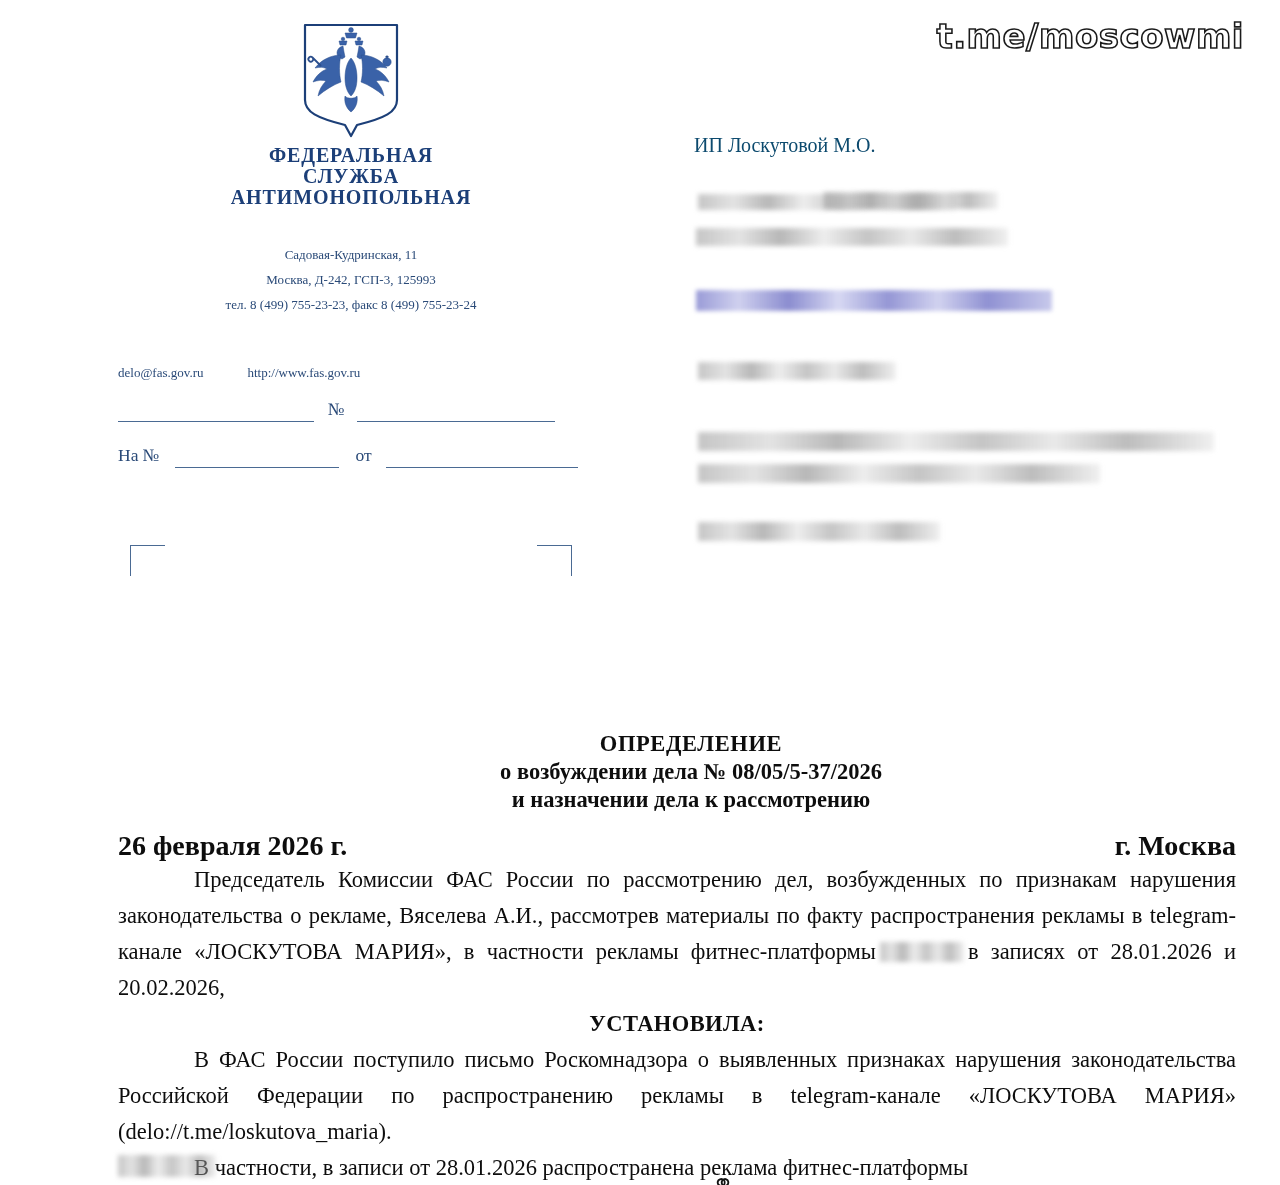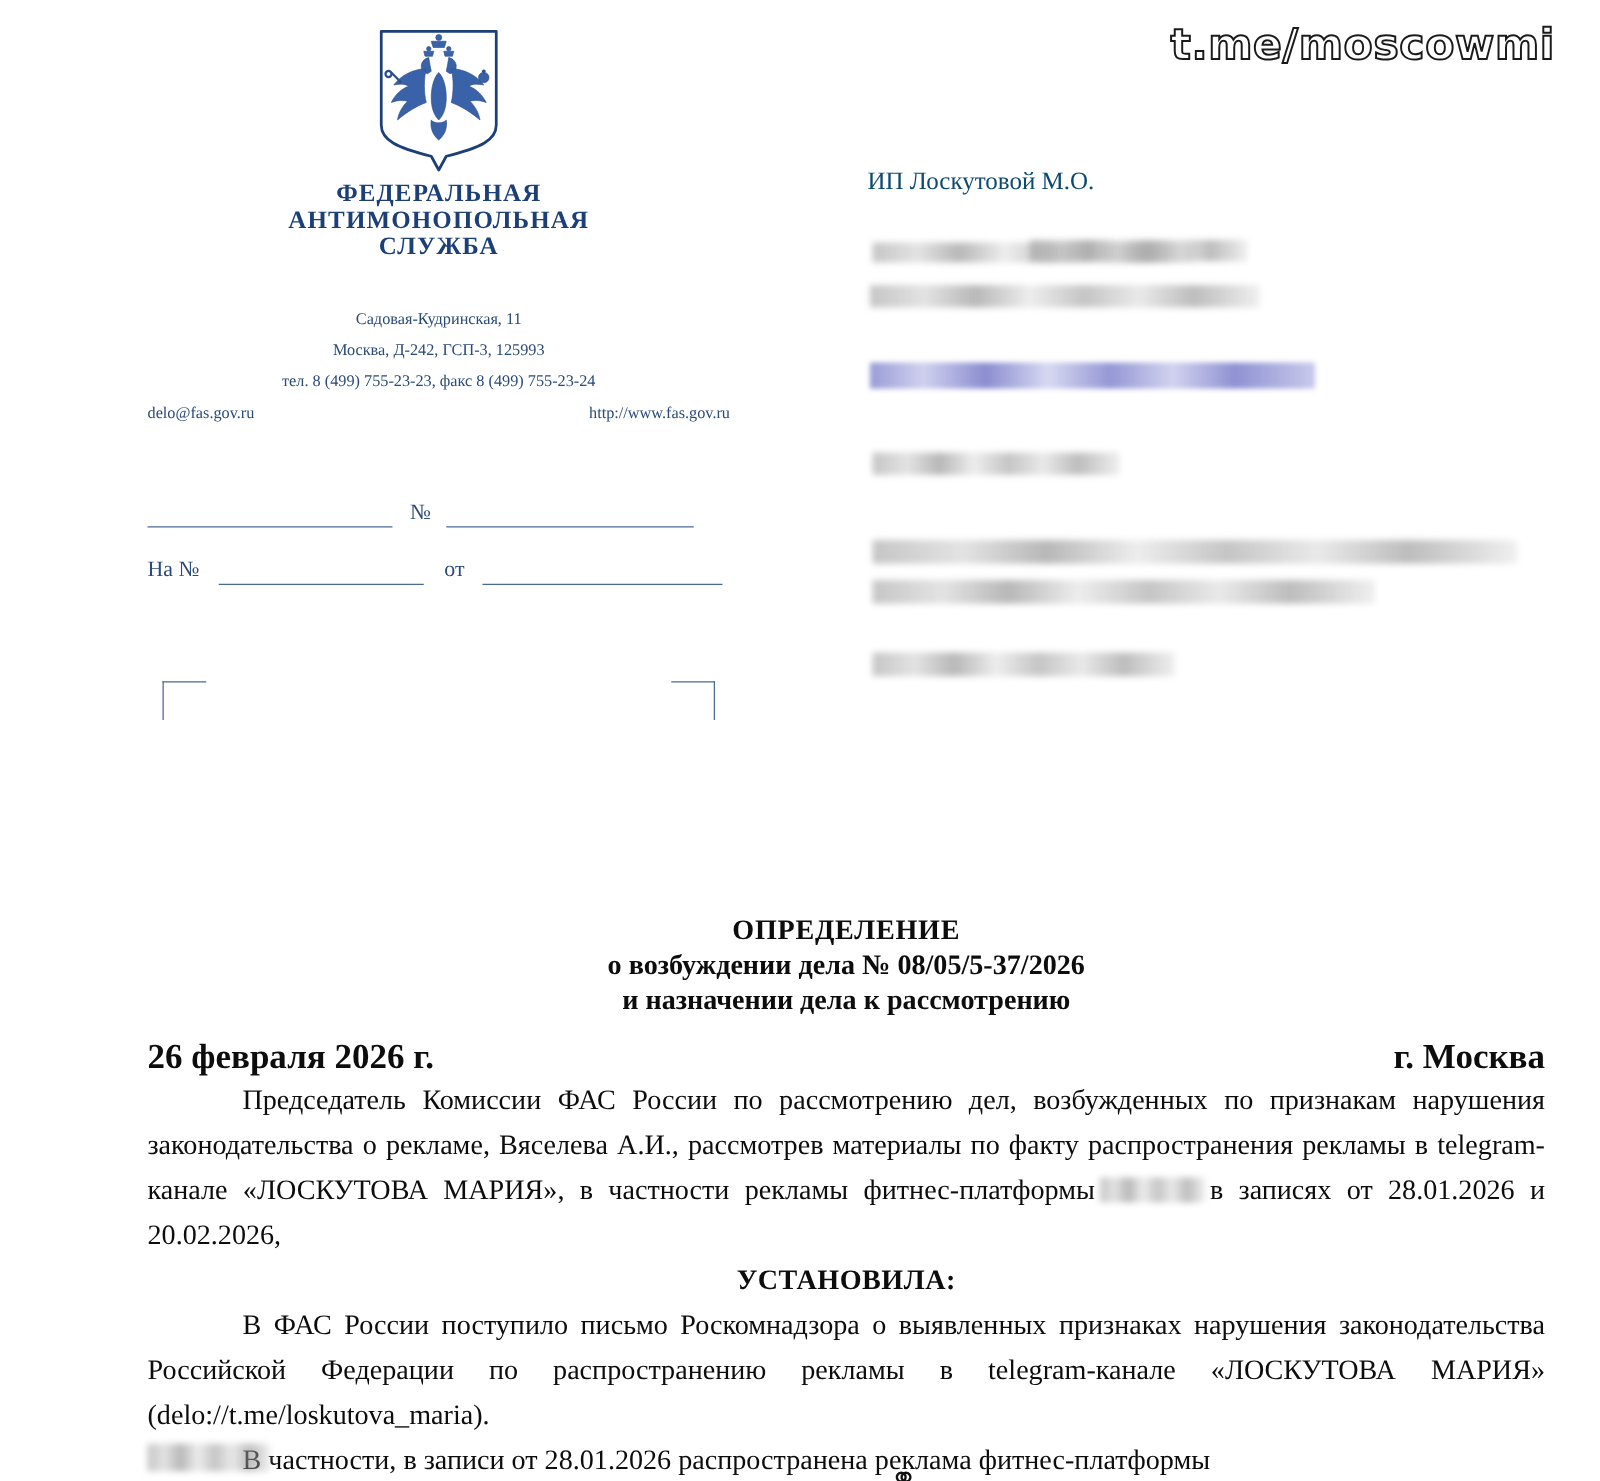--- a/index.html
+++ b/index.html
@@ -68,22 +68,23 @@
   .contacts {
     margin-top: 34px;
     font-size: 13px;
     line-height: 25px;
     color: #2a4a78;
     font-weight: 400;
   }
   .contacts div { white-space: nowrap; }
   .contact-row-inline {
     display: flex;
-    justify-content: space-between;
+    justify-content: flex-start;
     gap: 44px;
+    margin-top: 43px;
   }
 
   
   .form-fields {
     position: absolute;
     left: 118px;
     top: 392px;
     width: 460px;
     color: #2a4a78;
     font-size: 17.5px;
@@ -159,21 +160,21 @@
         rgba(122,124,202,0.84) 82%,
         rgba(160,163,222,0.58) 100%);
     filter: blur(2.2px);
     border-radius: 1px;
   }
   .rl { position: absolute; }
 
   
   .doc-title {
     position: absolute;
-    left: 118px;
+    left: 132px;
     top: 730px;
     width: 1118px;
     text-align: center;
     font-weight: 700;
     font-size: 22.5px;
     line-height: 28px;
     color: #0d0d0d;
   }
   .doc-title .l1 { letter-spacing: 0.6px; }
 
@@ -273,22 +274,22 @@
       <path d="M22 44 L16 38 M16 38 l-2.5 -2.5 M13.5 35.5 a2.4 2.4 0 1 0 -3.4 3.4 a2.4 2.4 0 0 0 3.4 -3.4 Z" stroke="#2b4e8c" stroke-width="1.8" fill="none"></path>
 
       <circle cx="88" cy="40" r="4.2"></circle>
       <path d="M88 33.5 v3.2 M86.5 34.8 h3" stroke="#2b4e8c" stroke-width="1.4" fill="none"></path>
 
       <path d="M46 74 C45 80 47 86 52 90 C57 86 59 80 58 74 C56 77 48 77 46 74 Z"></path>
     </g>
   </svg>
 
   <div class="org-name">ФЕДЕРАЛЬНАЯ</div>
+  <div class="org-name">СЛУЖБА</div>
   <div class="org-name">АНТИМОНОПОЛЬНАЯ</div>
-  <div class="org-name">СЛУЖБА</div>
 
   <div class="contacts">
     <div>Садовая-Кудринская, 11</div>
     <div>Москва, Д-242, ГСП-3, 125993</div>
     <div>тел. 8 (499) 755-23-23, факс 8 (499) 755-23-24</div>
     <div class="contact-row-inline">
       <span>delo@fas.gov.ru</span>
       <span>http://www.fas.gov.ru</span>
     </div>
   </div>

